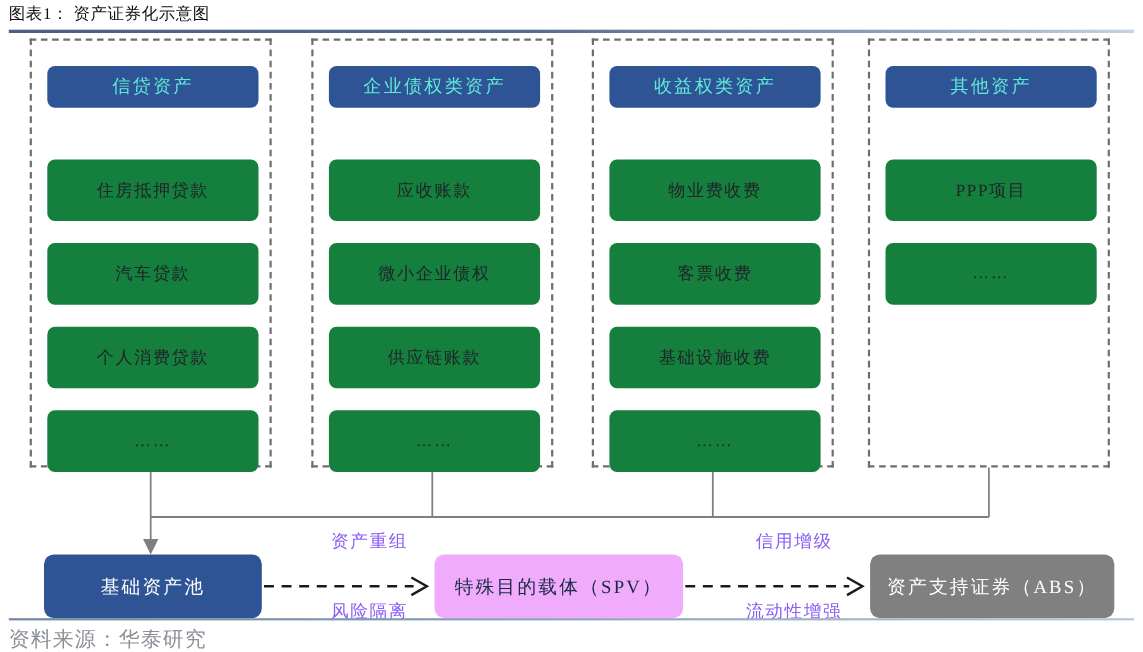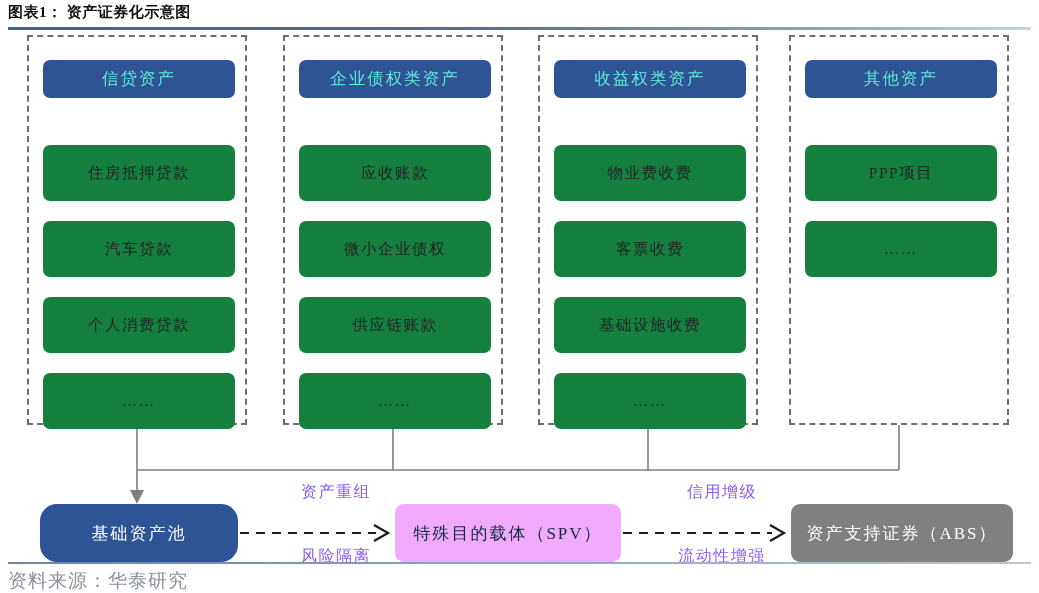--- a/index.html
+++ b/index.html
@@ -15,21 +15,21 @@
     overflow: hidden;
     position: relative;
   }
 
   
   .fig-title {
     position: absolute;
     left: 8px;
     top: 3px;
     font-size: 15px;
-    font-weight: bold;
+    font-weight: normal;
     letter-spacing: 0.5px;
     white-space: nowrap;
     color: #111111;
   }
   .title-rule {
     position: absolute;
     left: 8px;
     top: 27px;
     width: 1023px;
     height: 3px;
@@ -118,21 +118,20 @@
     letter-spacing: 2px;
   }
   .box-pool {
     left: 40px;
     top: 474px;
     width: 198px;
     height: 58px;
     background: #2e5496;
     color: #ffffff;
     font-size: 17px;
-    border-radius: 17px;
   }
   .box-spv {
     left: 395px;
     top: 474px;
     width: 226px;
     height: 58px;
     background: #f0abfc;
     color: #15293f;
     font-size: 17px;
   }

